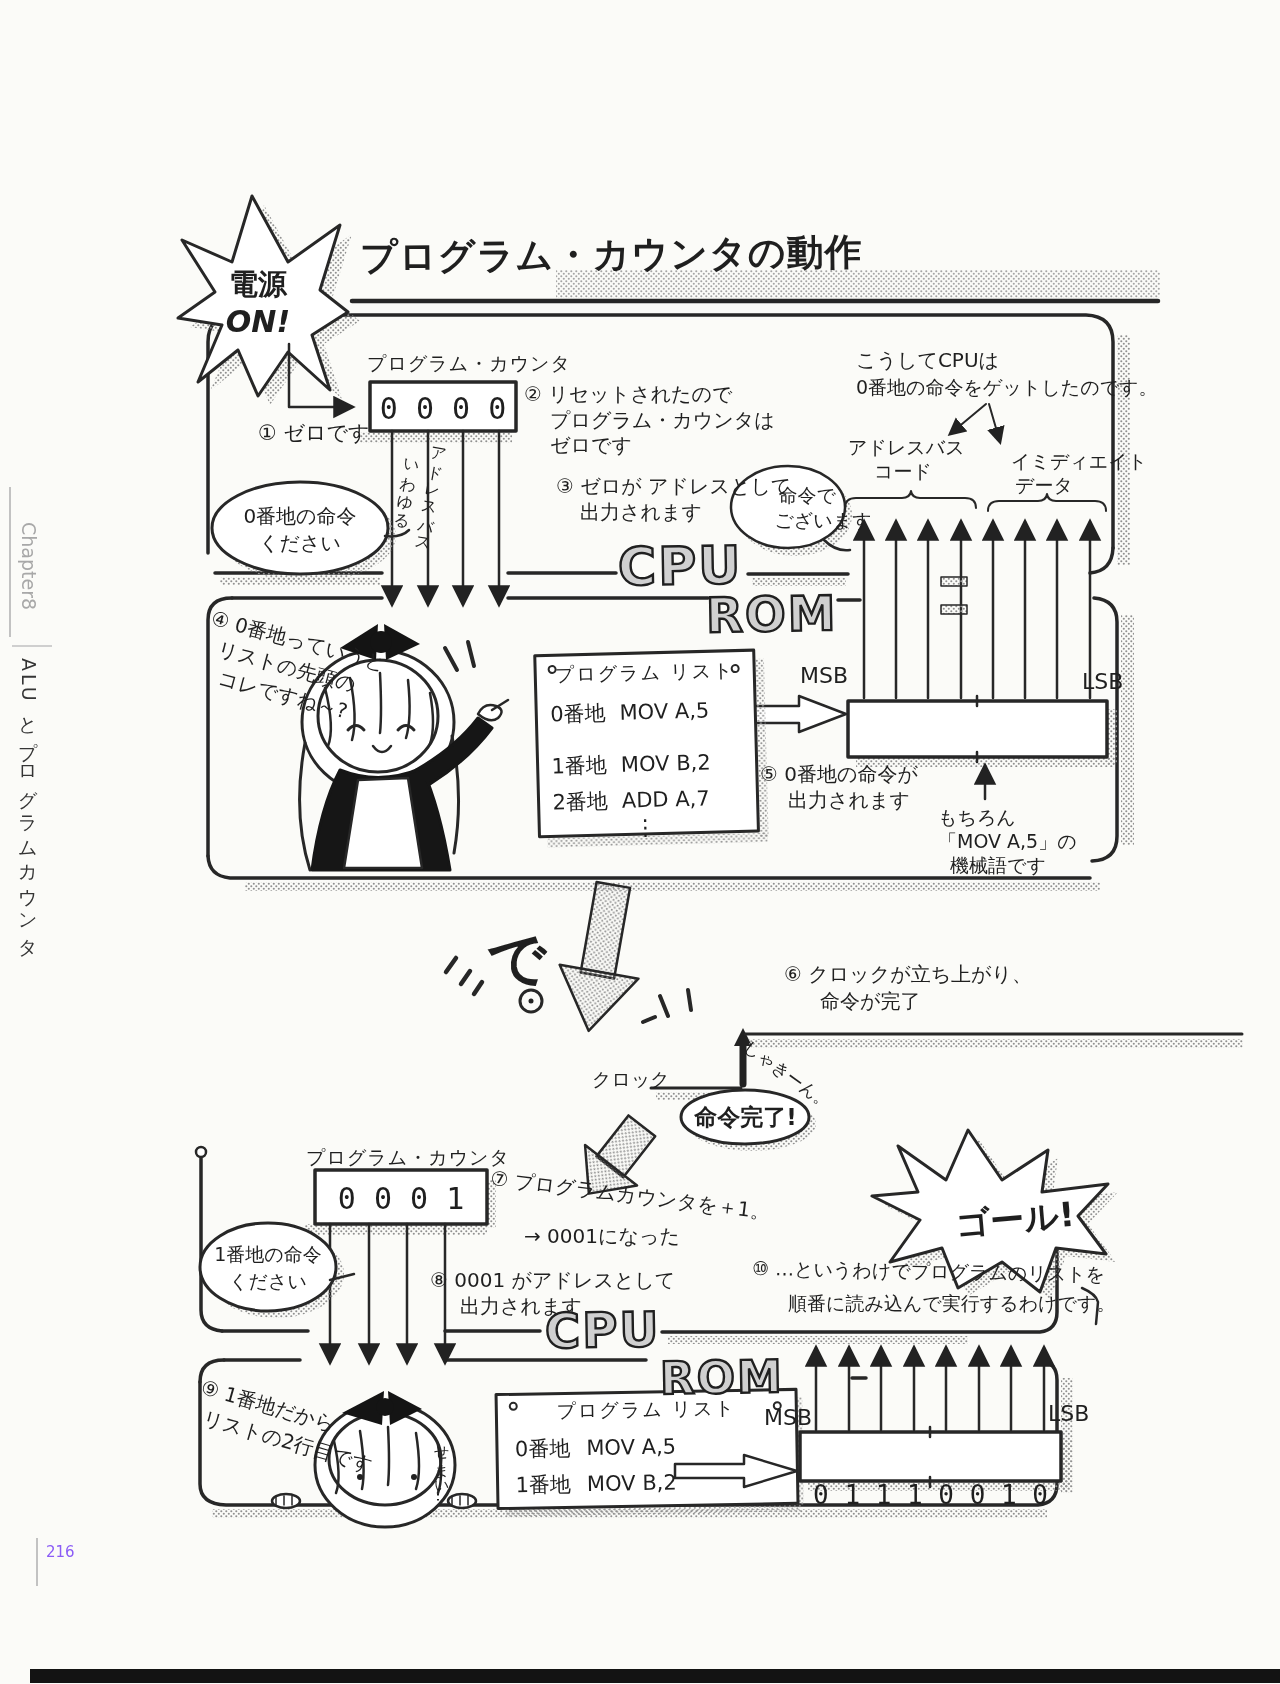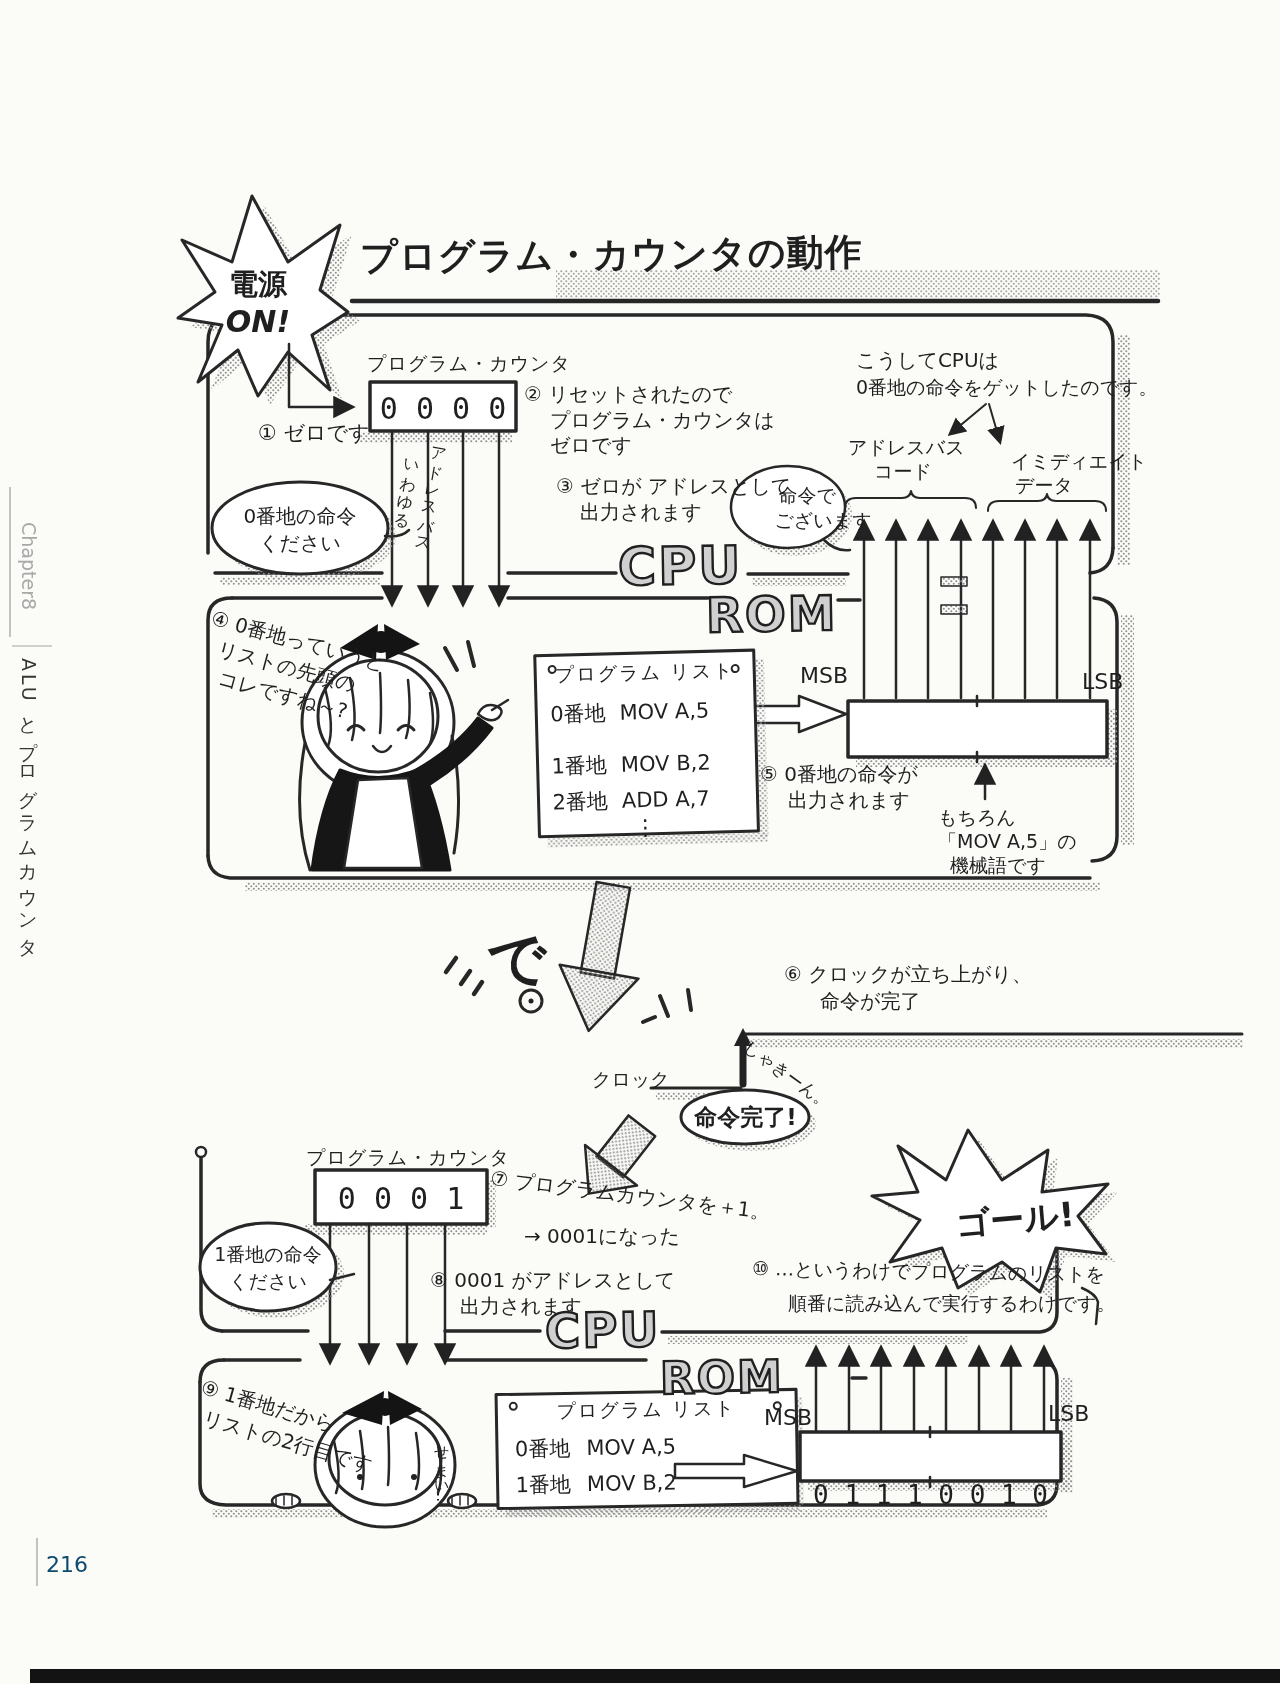--- a/index.html
+++ b/index.html
@@ -261,21 +261,21 @@
       <path d="M1044,1430 V1348" marker-end="url(#ah)"></path>
     </g>
   </g>
 </svg>
 
 <div class="vline" style="left:9px;top:487px;width:2px;height:150px;"></div>
 <div class="t vert gray" style="left:16px;top:522px;font-size:19px;">Chapter8</div>
 <div class="vline" style="left:12px;top:645px;width:40px;height:2px;background:#cfcfcf;"></div>
 <div class="t vert" style="left:16px;top:658px;font-size:19px;letter-spacing:3px;color:#353535;">ALUとプログラムカウンタ</div>
 <div class="vline" style="left:36px;top:1538px;width:2px;height:48px;"></div>
-<div class="t" style="left:46px;top:1543px;font-size:22px;color:#0c4a6e;margin-top:8px;">216</div>
+<div class="t" style="left:46px;top:1543px;font-size:15px;color:#8b5cf6;">216</div>
 <div class="blackbar"></div>
 
 <div class="t" style="left:360px;top:232px;font-size:37px;font-weight:600;letter-spacing:1px;transform:rotate(-0.6deg);">プログラム・カウンタの動作</div>
 <div class="t c" style="left:202px;top:266px;width:112px;font-size:29px;font-weight:700;">電源</div>
 <div class="t c" style="left:202px;top:303px;width:112px;font-size:30px;font-weight:800;font-style:italic;">ON!</div>
 
 <div class="t" style="left:367px;top:352px;font-size:19px;letter-spacing:1px;">プログラム・カウンタ</div>
 <div class="t c mono" style="left:370px;top:390px;width:146px;font-size:30px;">0 0 0 0</div>
 <div class="t" style="left:258px;top:420px;font-size:21px;">① ゼロです</div>
 

